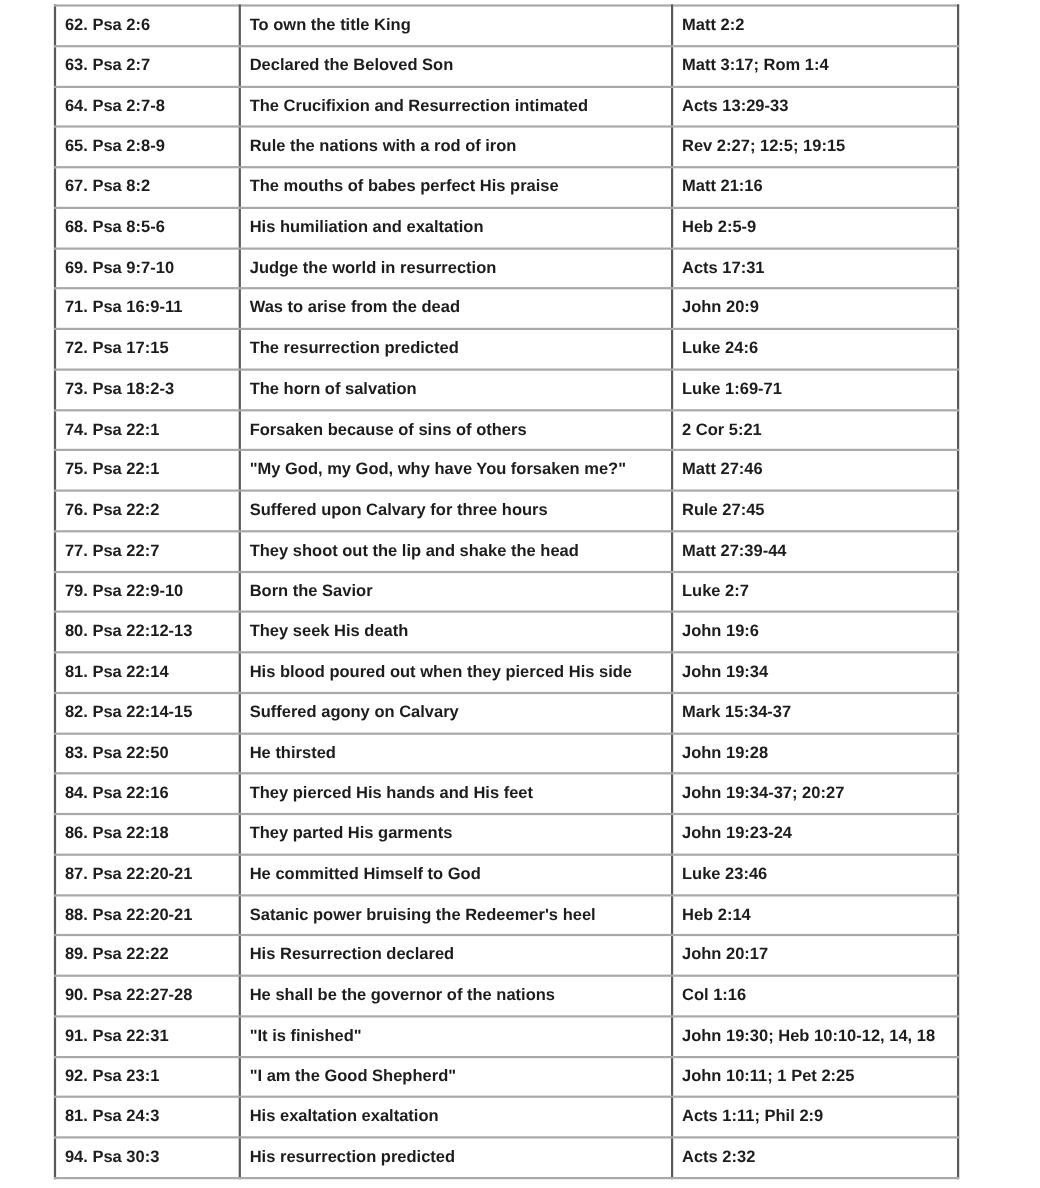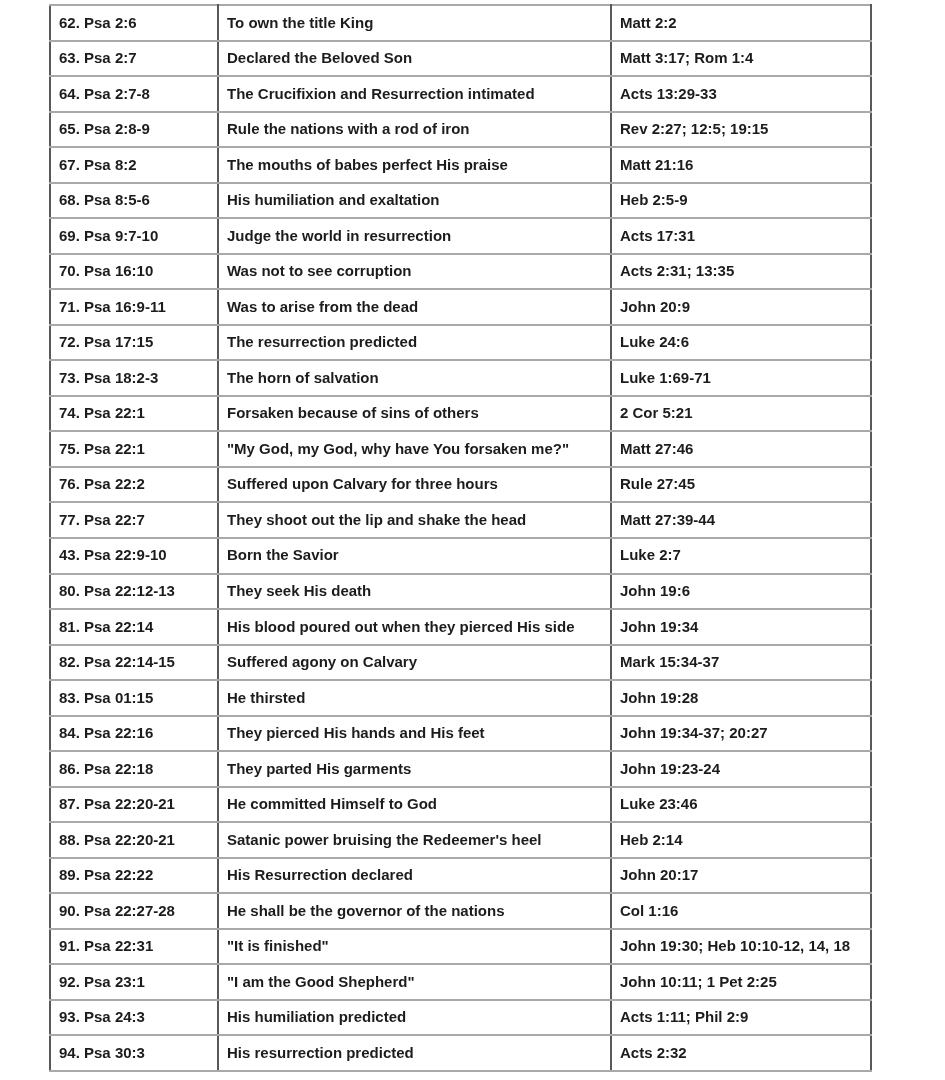--- a/index.html
+++ b/index.html
@@ -83,25 +83,20 @@
           <td>68. Psa 8:5-6</td>
           <td>His humiliation and exaltation</td>
           <td>Heb 2:5-9</td>
         </tr>
         <tr>
           <td>69. Psa 9:7-10</td>
           <td>Judge the world in resurrection</td>
           <td>Acts 17:31</td>
         </tr>
         <tr>
-          <td>70. Psa 16:10</td>
-          <td>Was not to see corruption</td>
-          <td>Acts 2:31; 13:35</td>
-        </tr>
-        <tr>
           <td>71. Psa 16:9-11</td>
           <td>Was to arise from the dead</td>
           <td>John 20:9</td>
         </tr>
         <tr>
           <td>72. Psa 17:15</td>
           <td>The resurrection predicted</td>
           <td>Luke 24:6</td>
         </tr>
         <tr>
@@ -123,41 +118,41 @@
           <td>76. Psa 22:2</td>
           <td>Suffered upon Calvary for three hours</td>
           <td>Rule 27:45</td>
         </tr>
         <tr>
           <td>77. Psa 22:7</td>
           <td>They shoot out the lip and shake the head</td>
           <td>Matt 27:39-44</td>
         </tr>
         <tr>
-          <td>43. Psa 22:9-10</td>
+          <td>79. Psa 22:9-10</td>
           <td>Born the Savior</td>
           <td>Luke 2:7</td>
         </tr>
         <tr>
           <td>80. Psa 22:12-13</td>
           <td>They seek His death</td>
           <td>John 19:6</td>
         </tr>
         <tr>
           <td>81. Psa 22:14</td>
           <td>His blood poured out when they pierced His side</td>
           <td>John 19:34</td>
         </tr>
         <tr>
           <td>82. Psa 22:14-15</td>
           <td>Suffered agony on Calvary</td>
           <td>Mark 15:34-37</td>
         </tr>
         <tr>
-          <td>83. Psa 01:15</td>
+          <td>83. Psa 22:50</td>
           <td>He thirsted</td>
           <td>John 19:28</td>
         </tr>
         <tr>
           <td>84. Psa 22:16</td>
           <td>They pierced His hands and His feet</td>
           <td>John 19:34-37; 20:27</td>
         </tr>
         <tr>
           <td>86. Psa 22:18</td>
@@ -188,22 +183,22 @@
           <td>91. Psa 22:31</td>
           <td>"It is finished"</td>
           <td>John 19:30; Heb 10:10-12, 14, 18</td>
         </tr>
         <tr>
           <td>92. Psa 23:1</td>
           <td>"I am the Good Shepherd"</td>
           <td>John 10:11; 1 Pet 2:25</td>
         </tr>
         <tr>
-          <td>93. Psa 24:3</td>
-          <td>His humiliation predicted</td>
+          <td>81. Psa 24:3</td>
+          <td>His exaltation exaltation</td>
           <td>Acts 1:11; Phil 2:9</td>
         </tr>
         <tr>
           <td>94. Psa 30:3</td>
           <td>His resurrection predicted</td>
           <td>Acts 2:32</td>
         </tr>
       </tbody>
   </table>
 </div>

